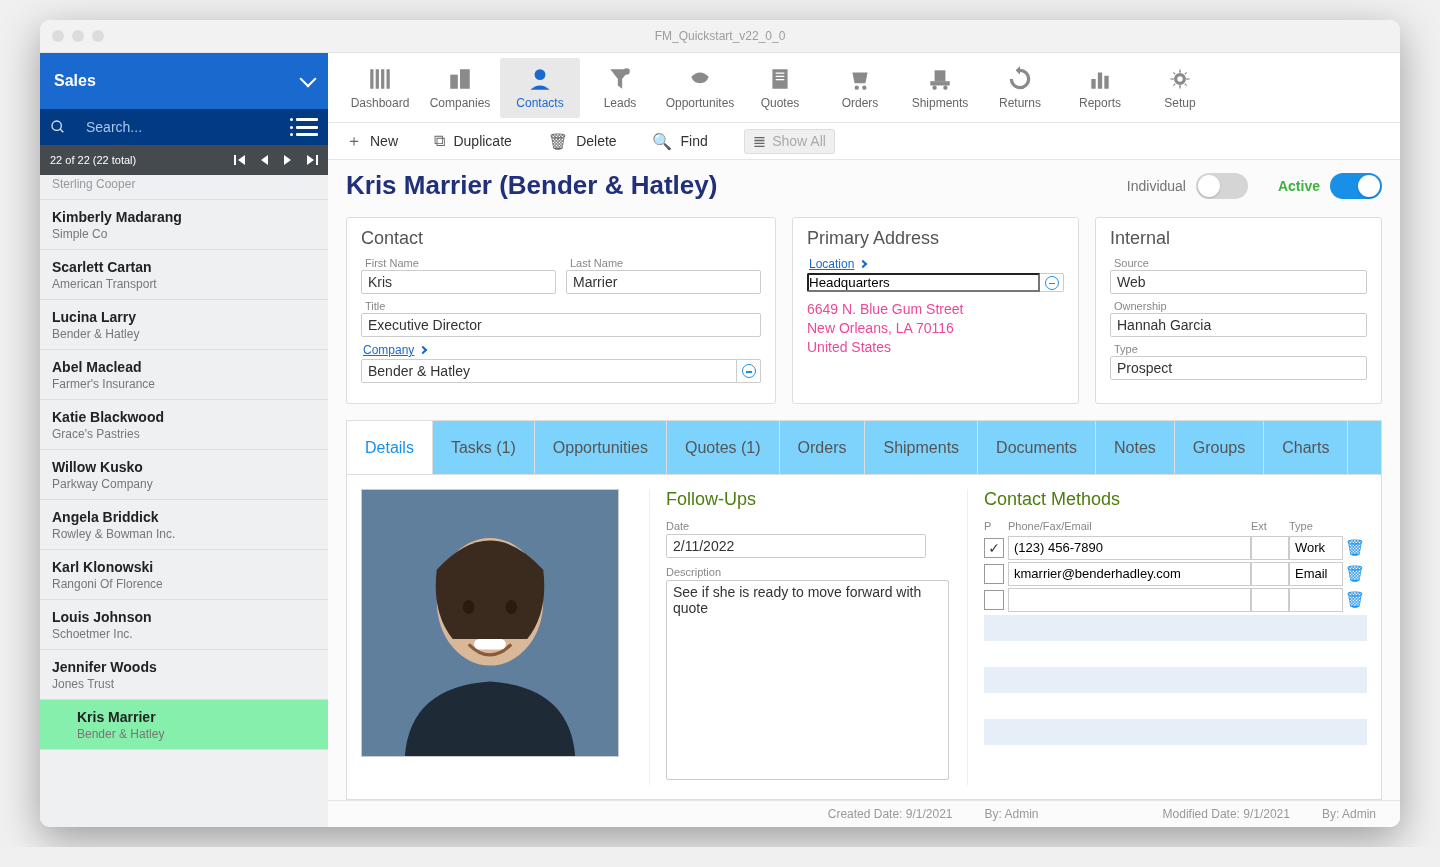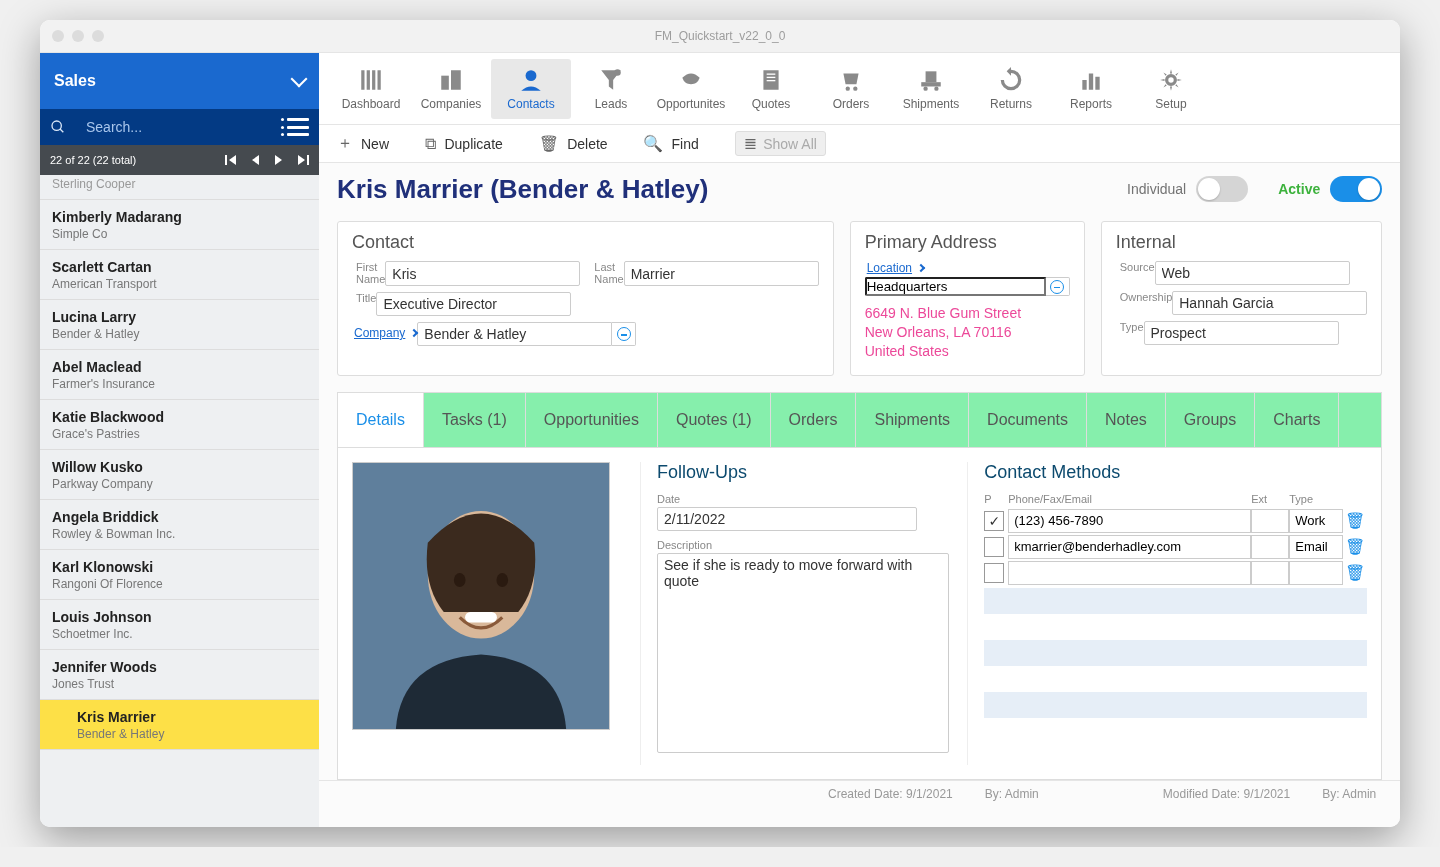--- a/index.html
+++ b/index.html
@@ -28,21 +28,21 @@
 .pager .tri { width: 0; height: 0; border-top: 5px solid transparent; border-bottom: 5px solid transparent; }
 .pager .tri.left { border-right: 7px solid #fff; }
 .pager .tri.right { border-left: 7px solid #fff; }
 .pager .bar { width: 2px; height: 10px; background: #fff; }
 .pager .first,.pager .last { display:flex; align-items:center; gap:2px; }
 
 .contact-list { flex: 1; overflow: hidden; }
 .contact-item { padding: 9px 12px 8px; border-bottom: 1px solid #ddd; cursor: pointer; }
 .contact-item .name { font-size: 14px; font-weight: 700; color: #222; }
 .contact-item .company { font-size: 12px; color: #777; margin-top: 2px; }
-.contact-item.selected { background: #fde047; padding-left: 37px; }
+.contact-item.selected { background: #86efac; padding-left: 37px; }
 .contact-item.partial { padding-top:0; }
 .contact-item.partial .company { color:#999; }
 
 .main { flex: 1; display: flex; flex-direction: column; background: #fbfbfb; }
 .main-toolbar { background: #fff; height: 72px; border-bottom: 1px solid #e5e5e5; display: flex; align-items: center; padding: 0 12px; gap: 0; }
 .tool-item { width: 80px; display: flex; flex-direction: column; align-items: center; gap: 4px; font-size: 12px; color: #666; cursor: pointer; padding: 8px 0; }
 .tool-item.active { color: #1a69cf; background: #e8e8e8; border-radius: 3px; }
 .tool-item svg { width: 26px; height: 26px; fill: #8a8a8a; }
 .tool-item.active svg { fill: #1a69cf; }
 
@@ -59,41 +59,41 @@
 .switch-group.active-st { color: #3db23d; font-weight: 600; }
 .toggle { width: 52px; height: 26px; background: #d5d5d5; border-radius: 13px; position: relative; cursor: pointer; }
 .toggle::after { content: ""; position: absolute; width: 22px; height: 22px; background: #fff; border-radius: 50%; top: 2px; left: 2px; box-shadow: 0 1px 2px rgba(0,0,0,0.2); }
 .toggle.on { background: #1a8fe8; }
 .toggle.on::after { left: 28px; }
 
 .panels { display: flex; gap: 16px; padding: 6px 18px 16px; }
 .panel { flex: 1; background: #fff; border: 1px solid #ddd; border-radius: 3px; padding: 10px 14px 14px; }
 .panel-title { font-size: 18px; font-weight: 300; color: #555; margin-bottom: 8px; }
 .field-row { display: flex; gap: 10px; margin-bottom: 6px; }
-.field { flex: 1; display: flex; flex-direction: row; }
+.field { flex: 1; display: flex; flex-direction: column; }
 .field label { font-size: 11px; color: #888; margin-bottom: 1px; margin-left: 4px; }
 .field input { border: 1px solid #ccc; border-radius: 2px; padding: 3px 6px; font-size: 14px; color: #333; }
 .link-label { font-size: 12px; color: #1a69cf; text-decoration: underline; display:flex; align-items:center; gap:6px; cursor:pointer; margin-bottom:2px; margin-left:2px; }
 .link-label .arr { width:6px;height:6px;border-top:2px solid #1a69cf;border-right:2px solid #1a69cf;transform:rotate(45deg); }
 .combo { display: flex; }
 .combo input { flex: 1; border-radius: 2px 0 0 2px; }
 .combo .btn { width: 24px; border: 1px solid #ccc; border-left: none; border-radius: 0 2px 2px 0; display: flex; align-items: center; justify-content: center; cursor: pointer; background: #fff; }
 .combo .btn .circ { width: 14px; height: 14px; border: 1.5px solid #1a8fe8; border-radius: 50%; position: relative; }
 .combo .btn .circ::after { content:""; position:absolute; left:3px; right:3px; top:50%; height:1.5px; background:#1a8fe8; }
 .address { font-size: 14px; color: #ec4899; line-height: 1.35; margin-top: 8px; }
 
-.tabs { display: flex; height: 55px; margin: 0 18px; border: 1px solid #ddd; border-bottom: none; background: #86efac; }
+.tabs { display: flex; height: 55px; margin: 0 18px; border: 1px solid #ddd; border-bottom: none; background: #7dd3fc; }
 .tab { padding: 0 18px; display: flex; align-items: center; font-size: 16px; font-weight: 300; color: #555; border-right: 1px solid #ddd; cursor: pointer; }
 .tab.active { background: #fff; color: #1a8fe8; font-weight: 400; }
 
 .tab-body { margin: 0 18px; border: 1px solid #ddd; background: #fff; padding: 14px; display: flex; gap: 18px; min-height: 320px; }
 .photo-col { width: 270px; }
 .avatar { width: 258px; height: 268px; background: linear-gradient(#6a8ba8,#4a6b88); border: 1px solid #ccc; object-fit: cover; }
 .followups { flex: 1; border-left: 1px solid #eee; padding-left: 16px; }
-.followups h3, .methods h3 { font-size: 18px; font-weight: 300; color: #0c4a6e; margin-bottom: 10px; }
+.followups h3, .methods h3 { font-size: 18px; font-weight: 300; color: #4d7c0f; margin-bottom: 10px; }
 .fu-field { margin-bottom: 8px; }
 .fu-field label { font-size: 11px; color: #888; display: block; margin-bottom: 2px; }
 .fu-field input, .fu-field textarea { width: 100%; max-width: 260px; border: 1px solid #ccc; border-radius: 2px; padding: 3px 6px; font-size: 14px; color: #333; }
 .fu-field textarea { max-width: none; height: 200px; resize: none; font-family: inherit; }
 .methods { width: 400px; border-left: 1px solid #eee; padding-left: 16px; }
 .cm-head { display: grid; grid-template-columns: 24px 1fr 38px 54px 24px; font-size: 11px; color: #888; padding: 0 0 3px; }
 .cm-row { display: grid; grid-template-columns: 24px 1fr 38px 54px 24px; align-items: center; height: 26px; }
 .cm-row input[type=text] { width: 100%; border: 1px solid #ccc; padding: 2px 5px; font-size: 13px; height: 24px; }
 .cm-row .chk { width: 20px; height: 20px; border: 1px solid #999; display: flex; align-items: center; justify-content: center; font-size: 14px; color: #333; cursor:pointer; }
 .cm-row .del { color: #1a8fe8; cursor: pointer; text-align: center; }

